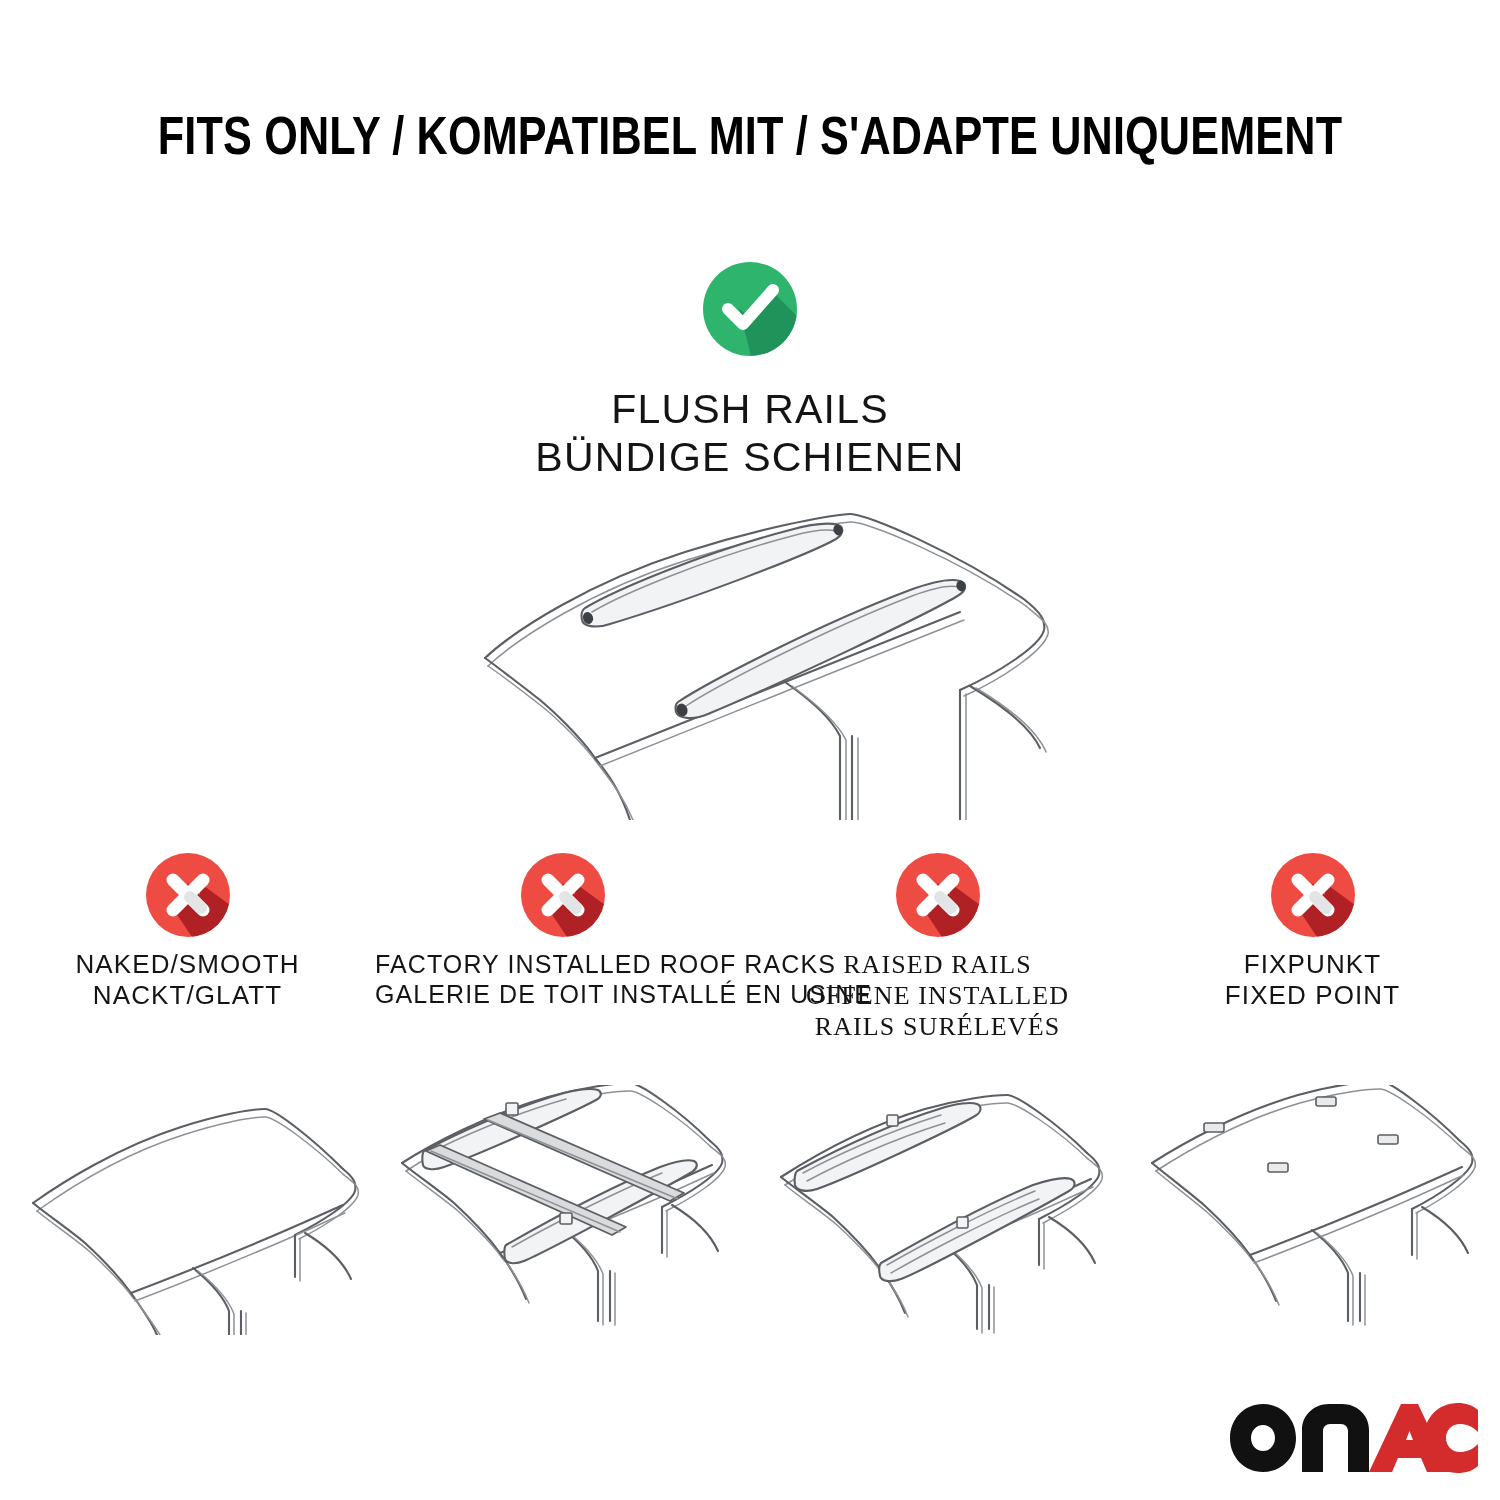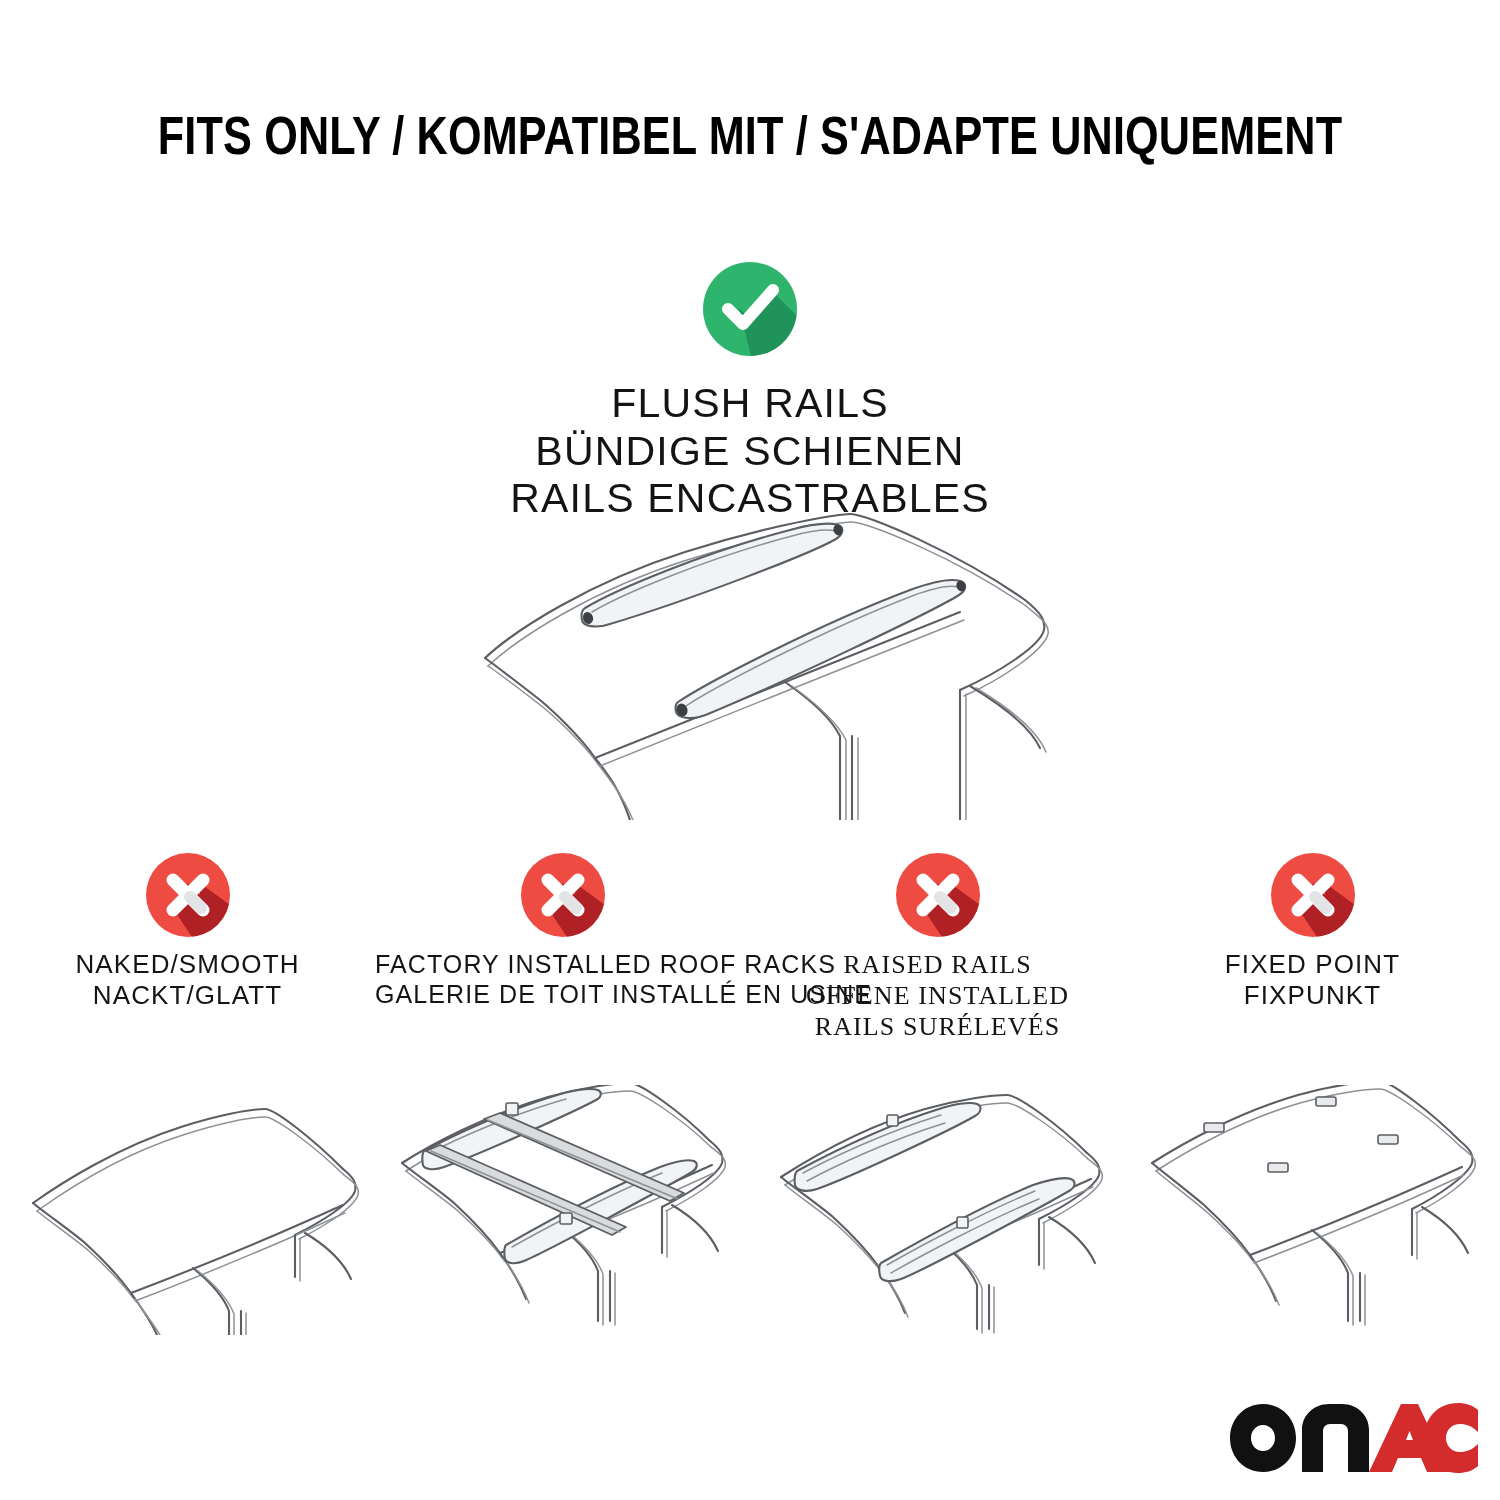--- a/index.html
+++ b/index.html
@@ -43,21 +43,21 @@
   }
   .tick-circle {
     width: 94px;
     height: 94px;
     margin: 0 auto;
     position: relative;
   }
   .tick-circle svg { display: block; }
 
   #ok-labels {
-    margin-top: 24px;
+    margin-top: 30px;
     font-weight: 300;
     font-size: 41px;
     line-height: 1.16;
     letter-spacing: 1.2px;
     color: #141414;
   }
   #ok-labels div { white-space: nowrap; }
 
   
   #hero-illustration {
@@ -149,21 +149,20 @@
       <g clip-path="url(#okclip)">
         <polygon points="36,46 46,56 66,26 94,54 94,94 48,94" fill="#1F9359"></polygon>
       </g>
       <path d="M25 47 L40 62 L70 28" fill="none" stroke="#ffffff" stroke-width="12" stroke-linecap="round" stroke-linejoin="round"></path>
     </svg>
   </div>
 
   <div id="ok-labels">
     <div>FLUSH RAILS</div>
     <div>BÜNDIGE SCHIENEN</div>
-    <div>RAILS ENCASTRABLES</div>
   </div>
 </div>
 
 <div id="hero-illustration">
   <svg width="640" height="330" viewBox="0 0 640 330" aria-hidden="true">
 
     <path class="la" d="M45 168 C75 140 150 92 245 62 C320 38 385 26 410 24
                         C425 23 520 64 585 110"></path>
     <path class="la-thin" d="M48 176 C78 148 152 100 247 70 C322 46 386 34 411 32
                         C426 31 520 70 586 116"></path>
@@ -388,22 +387,22 @@
           <polygon points="42,30 54,42 54,30 84,52 84,84 46,84 30,60" fill="#B02126"></polygon>
         </g>
         <g stroke-linecap="round">
           <path d="M27 27 L57 57" stroke="#ffffff" stroke-width="13"></path>
           <path d="M57 27 L27 57" stroke="#ffffff" stroke-width="13"></path>
           <path d="M44 44 L55 55" stroke="#e2e4e5" stroke-width="12"></path>
         </g>
       </svg>
     </div>
     <div class="col-labels">
+      <div>FIXPUNKT</div>
       <div>FIXED POINT</div>
-      <div>FIXPUNKT</div>
     </div>
     <div class="col-illustration">
       <svg width="350" height="250" viewBox="0 0 350 250" aria-hidden="true">
         <path class="la" d="M14 78 C42 60 98 28 160 10 C196 0 228 -4 242 -4 C252 -4 292 26 322 56"></path>
         <path class="la-thin" d="M18 86 C46 68 100 36 162 18 C198 8 228 4 242 4 C252 4 292 32 323 62"></path>
         <path class="la" d="M322 56 C332 64 336 70 334 78 C330 90 302 110 274 124"></path>
         <path class="la-thin" d="M323 62 C333 70 339 74 337 82 C333 94 306 114 278 128"></path>
         <path class="la" d="M14 78 C26 88 52 108 66 120 C79 132 99 152 112 170"></path>
         <path class="la-thin" d="M18 86 C30 96 56 116 70 128 C83 140 102 158 115 176"></path>
         <path class="la" d="M112 170 C122 184 132 200 138 216"></path>

